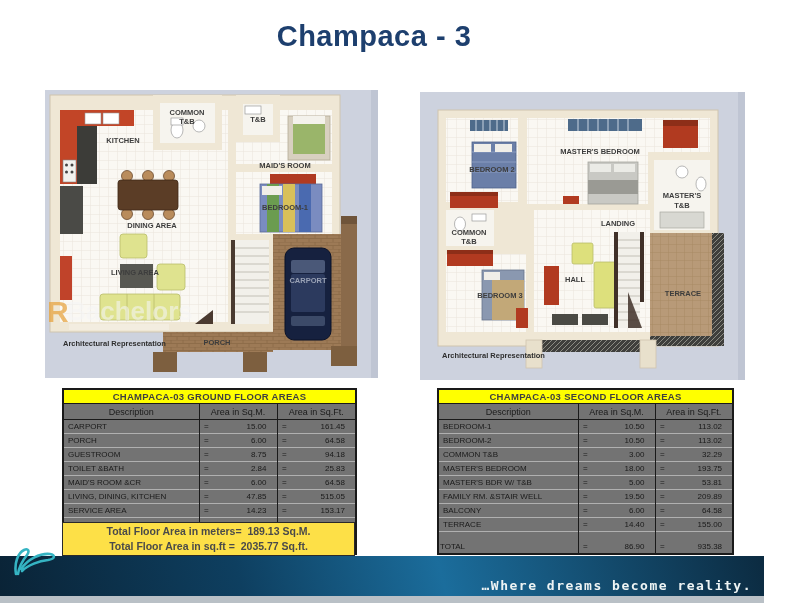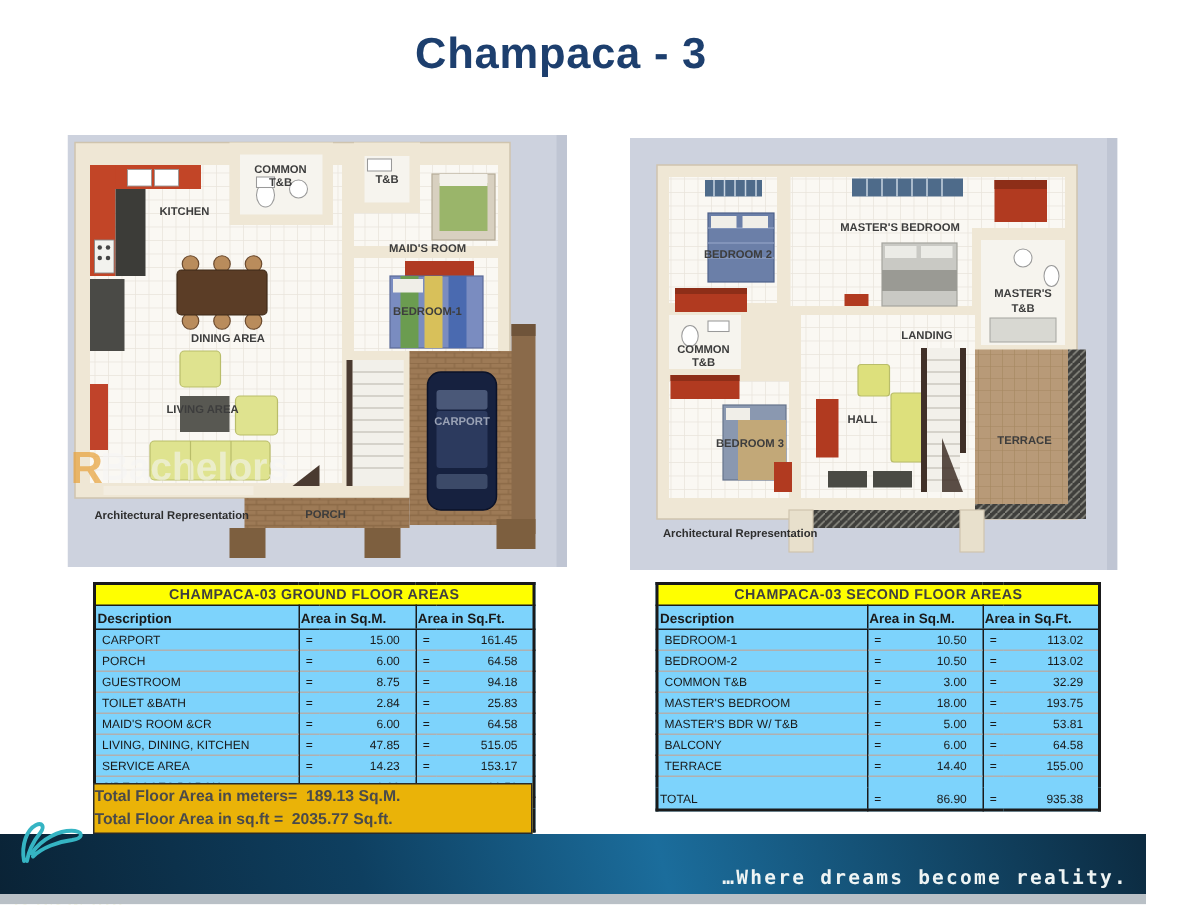--- a/index.html
+++ b/index.html
@@ -10,39 +10,39 @@
               font-size:29px;font-weight:600;color:#1d3f6e;letter-spacing:0.5px;}
   
   .plan{position:absolute;}
   .plan-left{left:45px;top:88px;}
   .plan-right{left:420px;top:92px;}
   svg text{font-family:"Liberation Sans",sans-serif;}
   .room-label{font-size:7.5px;font-weight:600;fill:#3d3d3d;text-anchor:middle;}
   .room-label.light{fill:#9aa2b5;}
   .arch-note{font-size:7.5px;font-weight:bold;fill:#2e2e2e;text-anchor:start;}
   
-  .area-table{position:absolute;border-collapse:collapse;background:#7dd3fc;
+  .area-table{position:absolute;border-collapse:collapse;background:#737373;
               border:2px solid #1a1a1a;font-size:8px;color:#1a1a1a;table-layout:fixed;}
   .tbl-ground{left:62px;top:388px;width:293px;}
   .tbl-second{left:437px;top:388px;width:295px;}
   .t-title td{background:#ffff00;text-align:center;font-weight:bold;font-size:9.5px;
               height:14px;color:#3f3f3f;border-bottom:1.5px solid #1a1a1a;letter-spacing:0.3px;}
-  .t-head th{font-weight:bold;font-size:9px;height:13px;border-bottom:1.5px solid #1a1a1a;text-align:left;}
+  .t-head th{font-weight:normal;font-size:9px;height:13px;border-bottom:1.5px solid #1a1a1a;text-align:center;}
   .sep{border-left:1.2px solid #1a1a1a;}
   .area-table td{height:11px;border-top:1px solid #b0b0b0;}
   .c-desc{padding-left:4px;text-align:left;}
   .c-eq{border-left:1.2px solid #1a1a1a;text-align:center;}
   .c-num{text-align:right;padding-right:10px;margin-top:12px;}
   .t-spacer td{height:5px;border-top:1px solid #b0b0b0;}
   .t-total td{height:12px;font-weight:normal;border-top:0;}
   .c-total-label{}
   
   .summary-box{position:absolute;left:62px;top:522px;width:291px;height:31px;
-               border:1.5px solid #2a2a2a;background:#eab308;color:#4a4a4a;
-               font-size:10.5px;font-weight:bold;text-align:left;line-height:15px;padding-top:1px;}
+               border:1.5px solid #2a2a2a;background:#fde047;color:#4a4a4a;
+               font-size:10.5px;font-weight:bold;text-align:center;line-height:15px;padding-top:1px;}
   
   .footer-bar{position:absolute;left:0;top:556px;width:802px;height:40px;
               background:linear-gradient(75deg,#0a2336 0%,#0e3f60 30%,#1b6d9c 55%,#0a2336 100%);}
   .footer-strip{position:absolute;left:0;top:596px;width:802px;height:7px;background:#b9c0c6;}
   .brand-logo{position:absolute;left:8px;top:547px;}
   .brand-name{position:absolute;left:8px;top:593px;font-family:"Liberation Serif",serif;
               font-size:17px;color:#e3e6ad;letter-spacing:0.5px;}
   .tagline{position:absolute;right:12px;top:578px;font-family:"DejaVu Sans Mono",monospace;
            font-weight:bold;font-size:13px;color:#eef4f4;letter-spacing:1.5px;}
 </style>
@@ -469,20 +469,27 @@
           <td class="c-num">193.75</td>
         </tr>
         <tr>
           <td class="c-desc">MASTER'S BDR W/ T&amp;B</td>
           <td class="c-eq">=</td>
           <td class="c-num">5.00</td>
           <td class="c-eq">=</td>
           <td class="c-num">53.81</td>
         </tr>
         <tr>
+          <td class="c-desc">FAMILY RM. &amp;STAIR WELL</td>
+          <td class="c-eq">=</td>
+          <td class="c-num">19.50</td>
+          <td class="c-eq">=</td>
+          <td class="c-num">209.89</td>
+        </tr>
+        <tr>
           <td class="c-desc">BALCONY</td>
           <td class="c-eq">=</td>
           <td class="c-num">6.00</td>
           <td class="c-eq">=</td>
           <td class="c-num">64.58</td>
         </tr>
         <tr>
           <td class="c-desc">TERRACE</td>
           <td class="c-eq">=</td>
           <td class="c-num">14.40</td>

